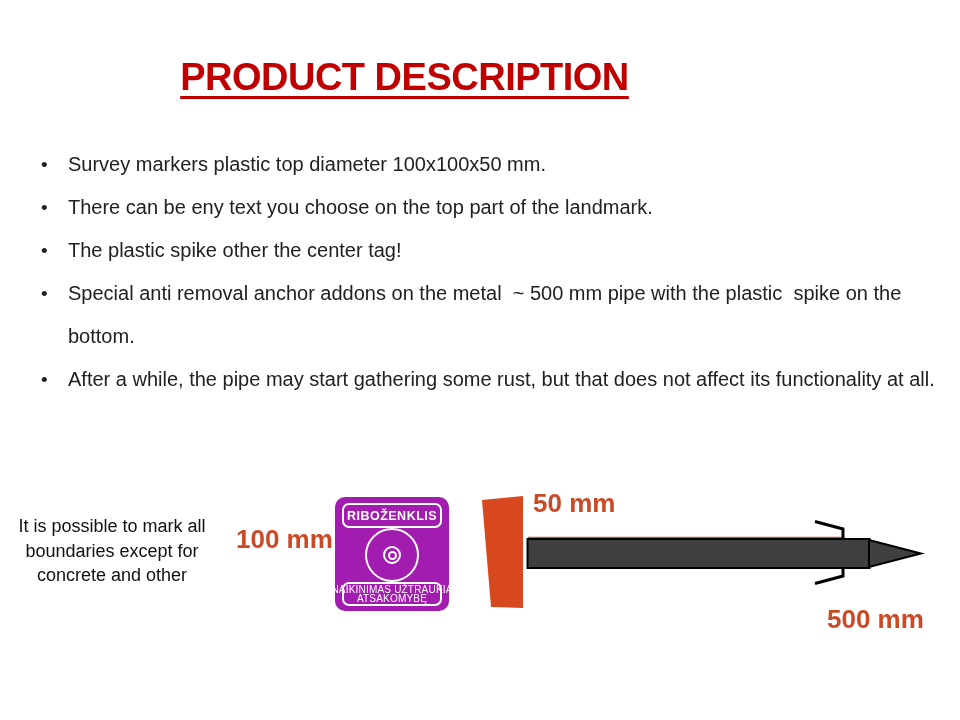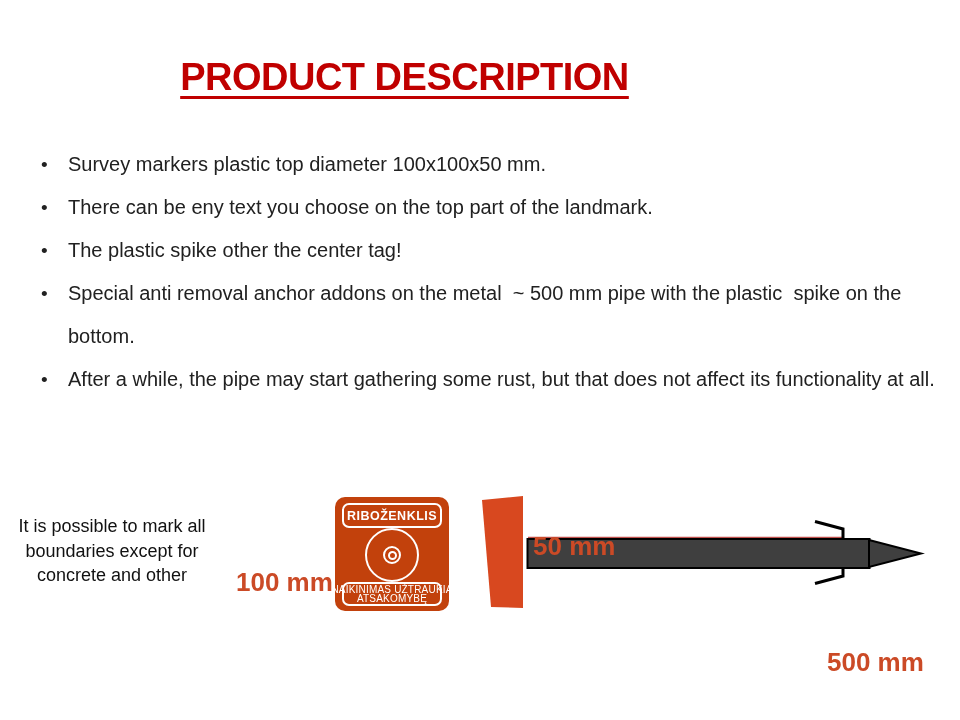--- a/index.html
+++ b/index.html
@@ -58,32 +58,31 @@
     line-height: 24.5px;
   }
 
   
   .dim {
     position: absolute;
     color: #CB4A26;
     font-size: 26px;
     font-weight: 700;
     white-space: nowrap;
-    margin-top: 43px;
   }
   .dim-100 { left: 236px; top: 524px; }
   .dim-50  { left: 533px; top: 488px; }
   .dim-500 { left: 827px; top: 604px; }
 
   
   .marker-label {
     position: absolute;
     left: 335px; top: 497px;
     width: 114px; height: 114px;
-    background: #c2410c;
+    background: #a21caf;
     border-radius: 10px;
   }
   .ml-top-banner {
     position: absolute;
     left: 7px; right: 7px; top: 6px;
     height: 25px;
     border: 2px solid #ffffff;
     border-radius: 7px;
     display: flex; align-items: center; justify-content: center;
     color: #ffffff;

